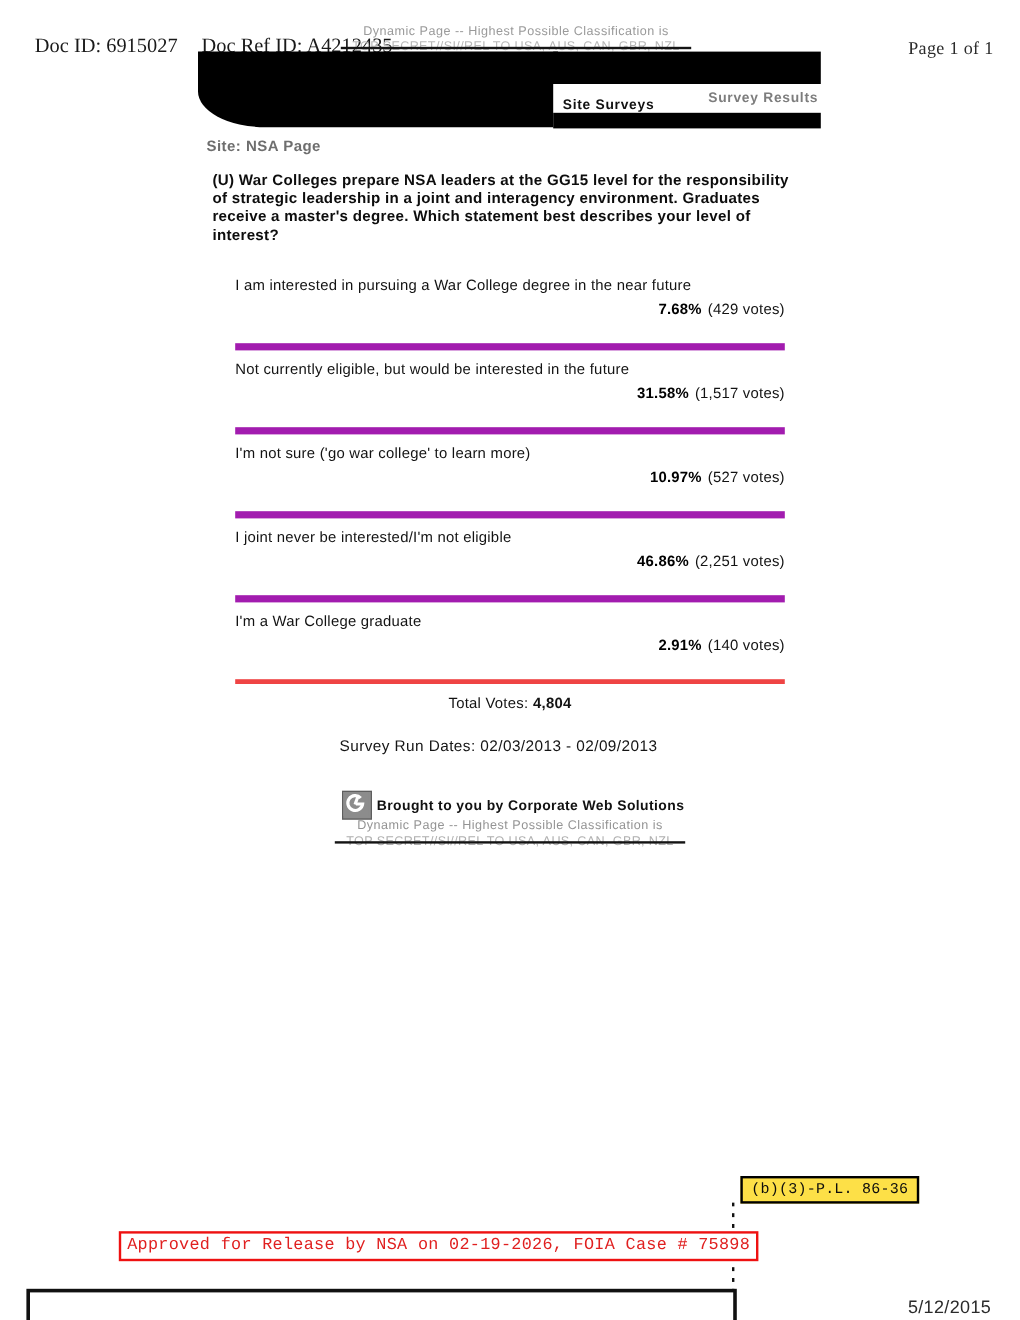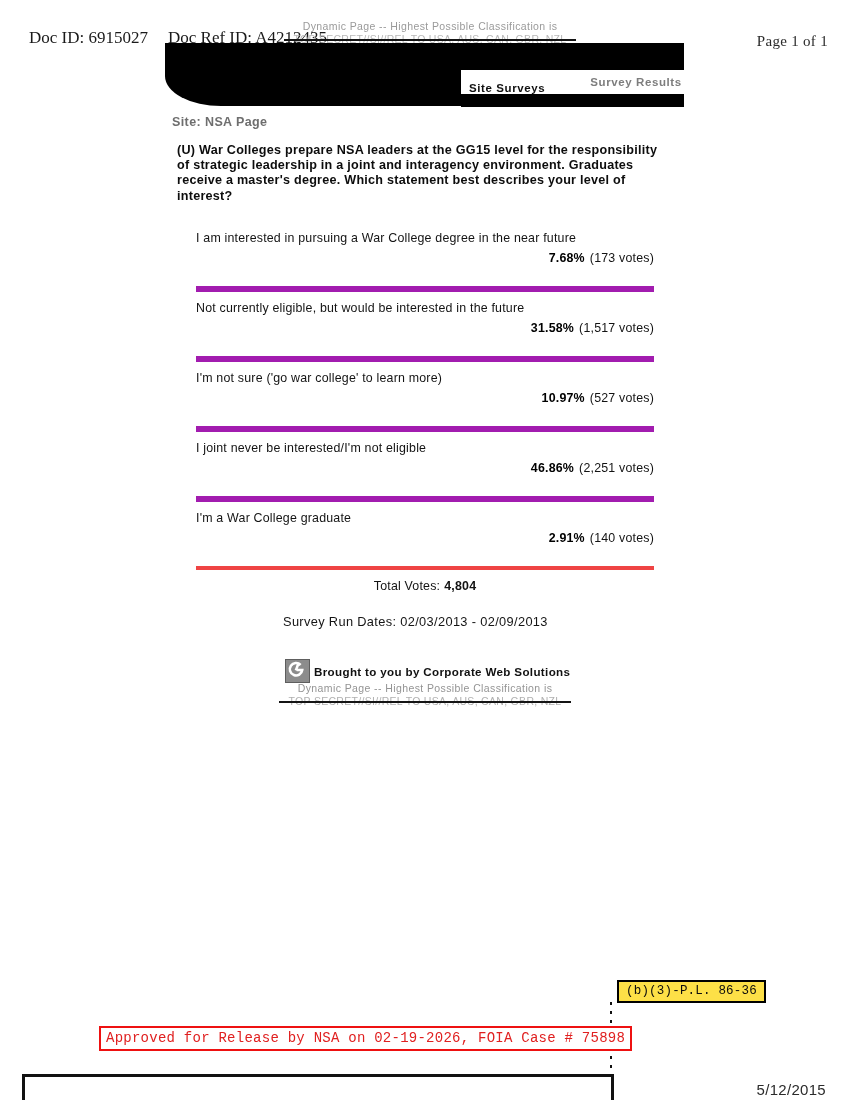--- a/index.html
+++ b/index.html
@@ -367,21 +367,21 @@
 
   <div class="site-label">Site: NSA Page</div>
 
   <div class="question">(U) War Colleges prepare NSA leaders at the GG15 level for the responsibility of strategic leadership in a joint and interagency environment. Graduates receive a master's degree. Which statement best describes your level of interest?</div>
 
   <div class="poll">
 
     <div class="poll-option">
       <div class="option-text">I am interested in pursuing a War College degree in the near future</div>
       <div class="option-stats">
-        <span class="option-pct">7.68%</span><span class="option-votes">(173 votes)</span>
+        <span class="option-pct">7.68%</span><span class="option-votes">(429 votes)</span>
       </div>
     </div>
 
     <div class="poll-option">
       <div class="option-text">Not currently eligible, but would be interested in the future</div>
       <div class="option-stats">
         <span class="option-pct">31.58%</span><span class="option-votes">(1,517 votes)</span>
       </div>
     </div>
 

